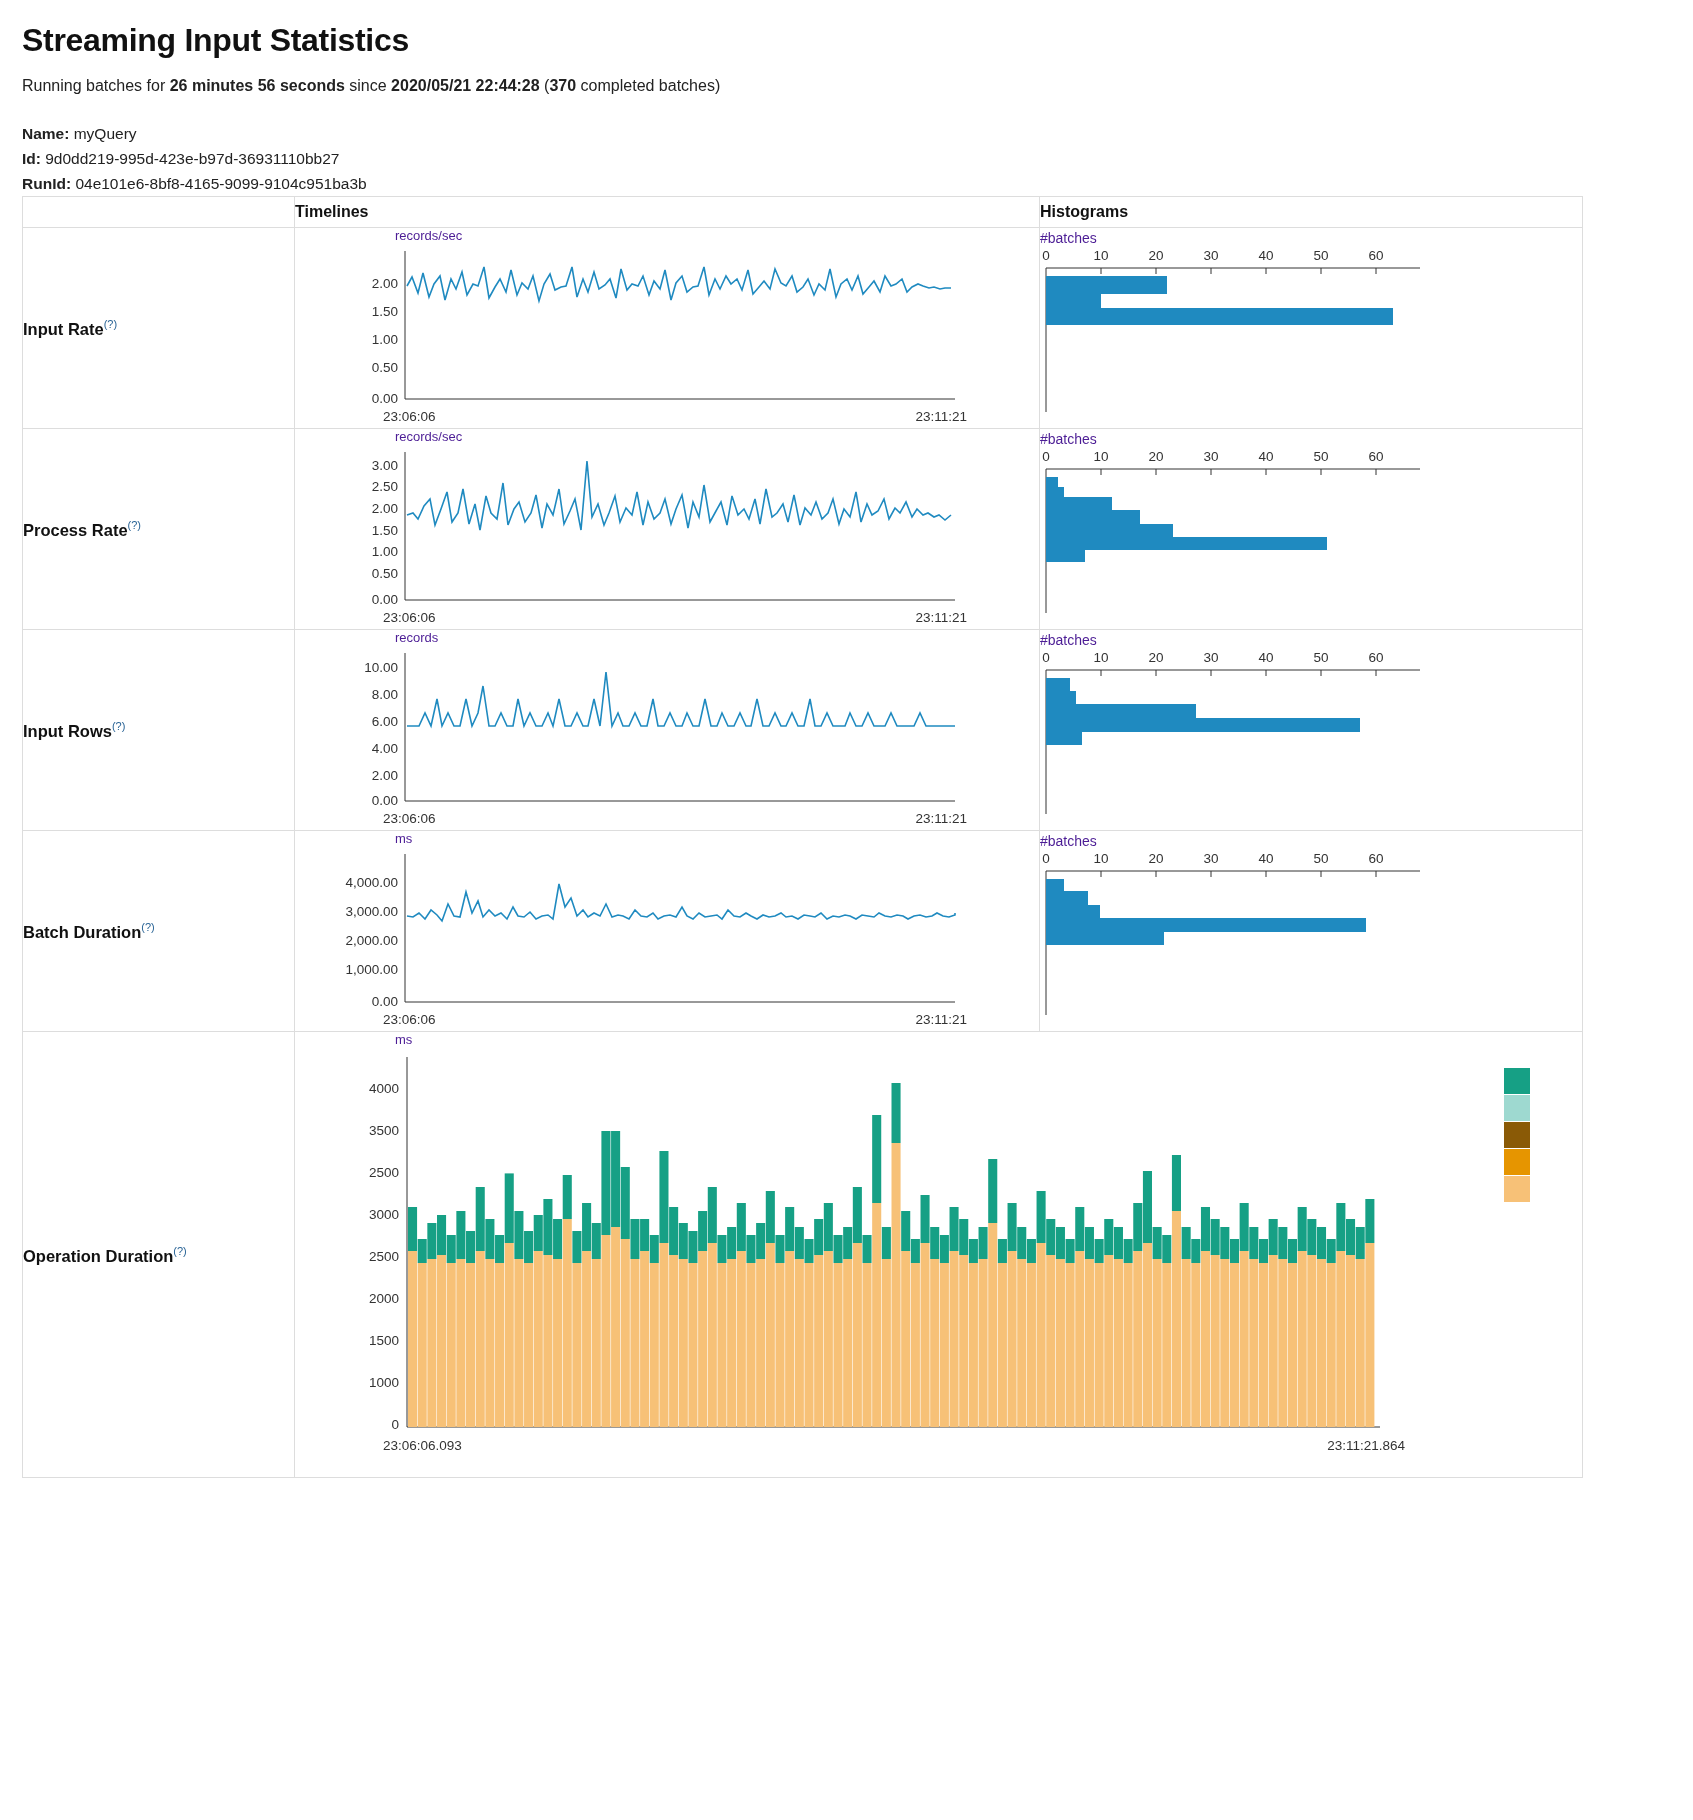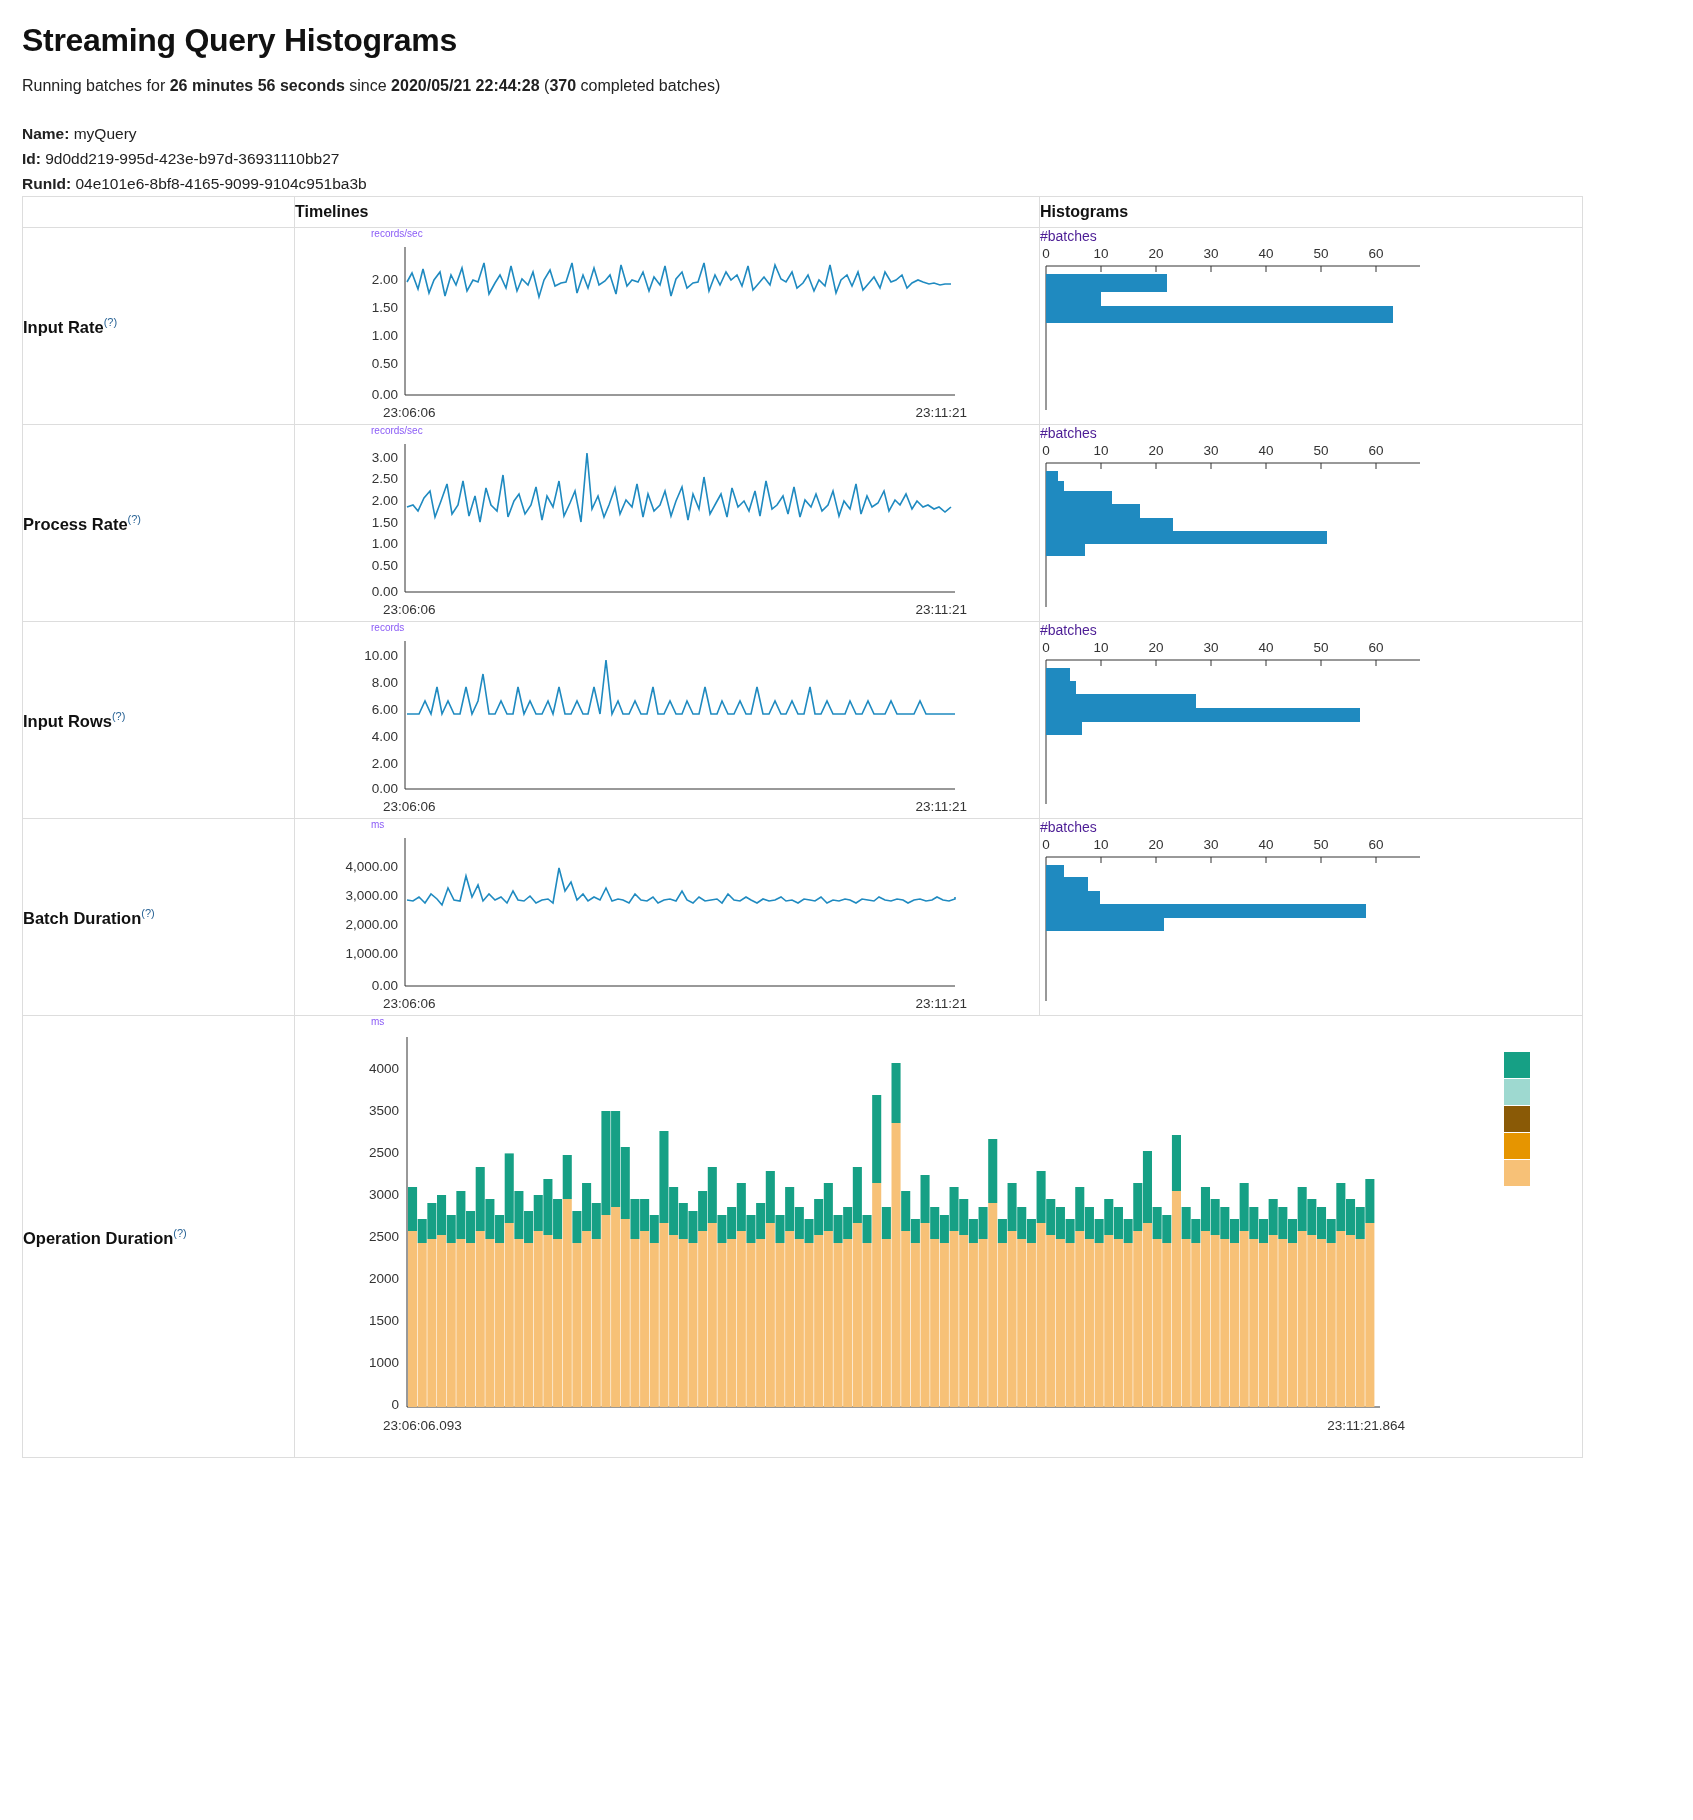--- a/index.html
+++ b/index.html
@@ -69,23 +69,23 @@
   .qmark {
     font-size: 11px;
     vertical-align: super;
     color: #2a6496;
     font-weight: normal;
     cursor: help;
   }
   td.cell { padding: 10px 4px 8px 10px; }
 
   .unit-label {
-    font-size: 10px;
-    color: #8b5cf6;
-    margin-left: 76px;
+    font-size: 13px;
+    color: #4c1d95;
+    margin-left: 100px;
   }
   .hist-unit {
     font-size: 14px;
     color: #4c1d95;
     text-align: left;
     padding-right: 4px;
   }
 
   svg { display: block; }
   .axis line, .axis path { stroke: #333333; stroke-width: 1; }
@@ -97,21 +97,21 @@
 
   .legend-swatch {
     width: 26px; height: 26px; display: block; margin-bottom: 1px;
   }
   .legend-box { position: absolute; }
   .op-wrap { position: relative; }
 </style>
 </head>
 <body>
 
-<div class="page-title">Streaming Query Histograms</div>
+<div class="page-title">Streaming Input Statistics</div>
 
 <div class="subtitle">
   <span>Running batches for </span><b>26 minutes 56 seconds</b><span> since </span><b>2020/05/21 22:44:28</b><span> (</span><b>370</b><span> completed batches)</span>
 </div>
 
 <div class="meta">
   <div>
     <b>Name:</b>
     <span>myQuery</span>
   </div>

